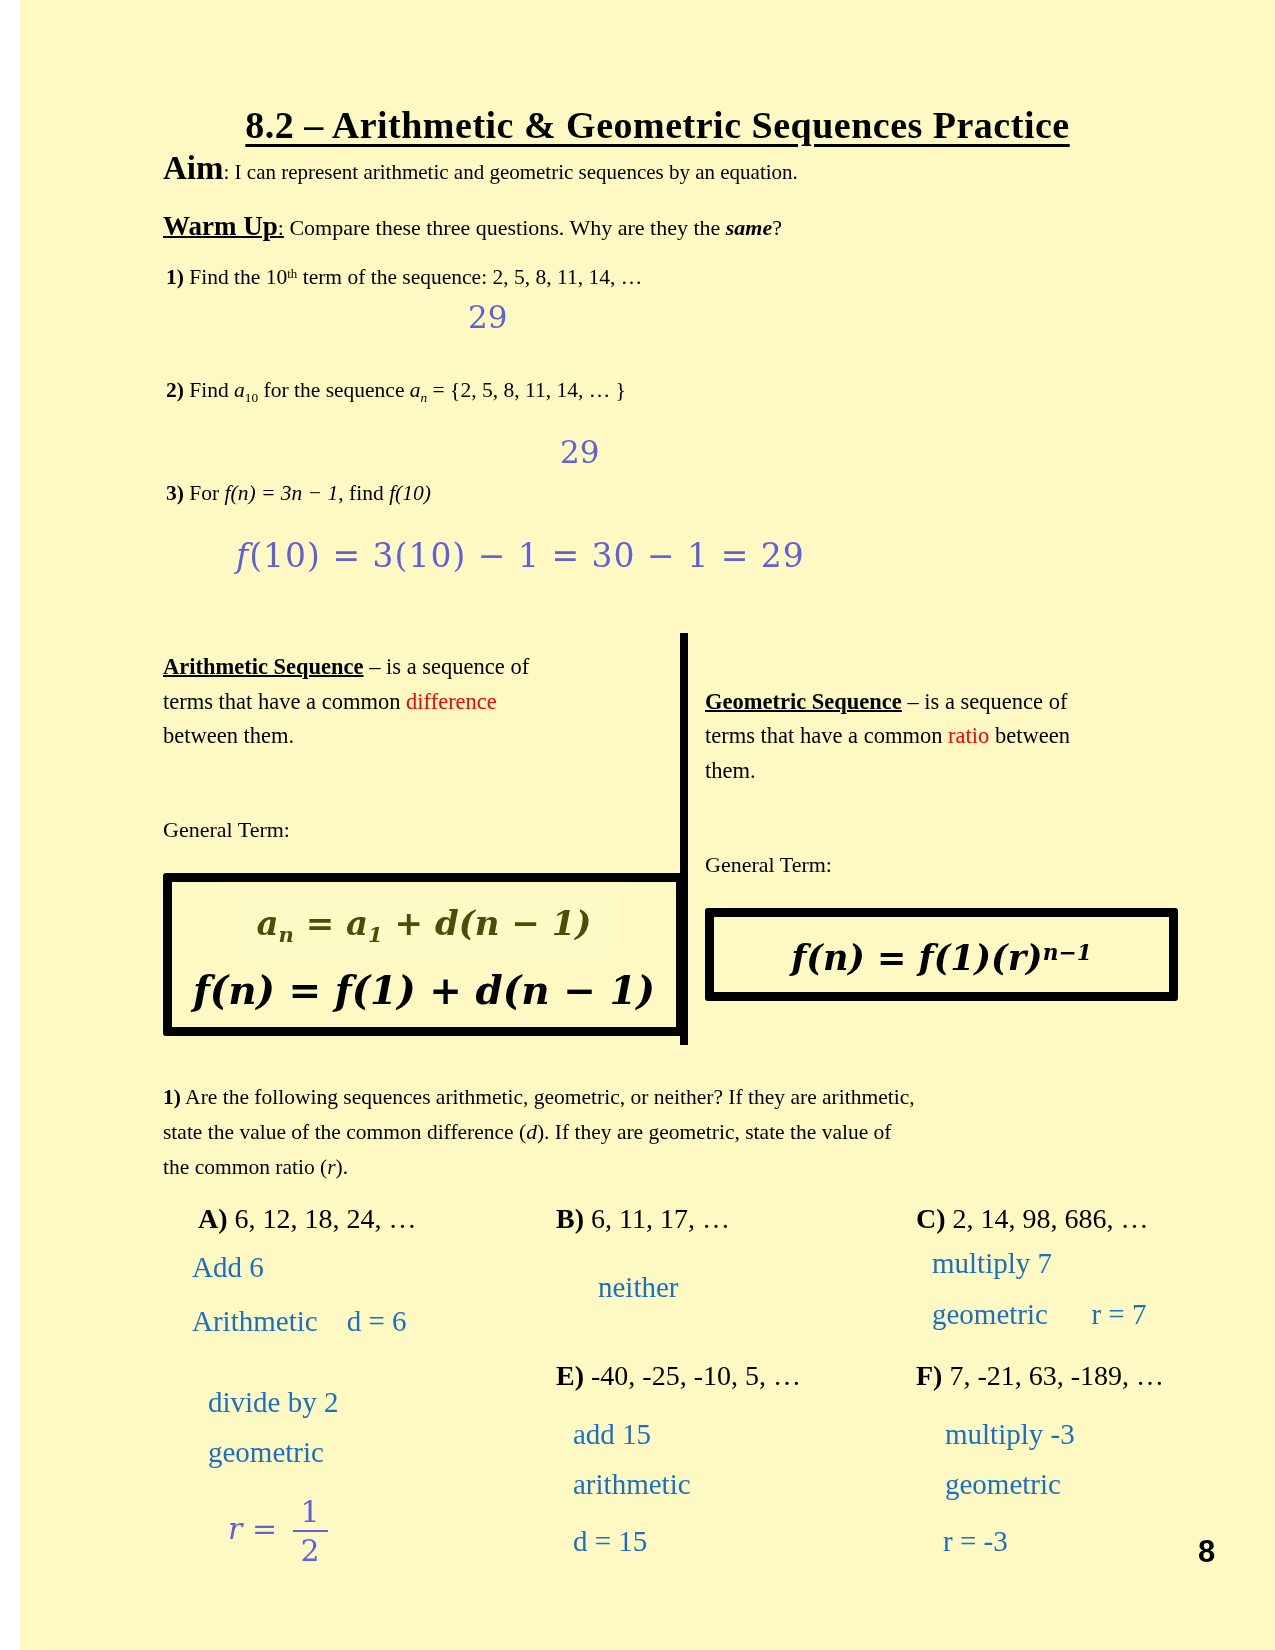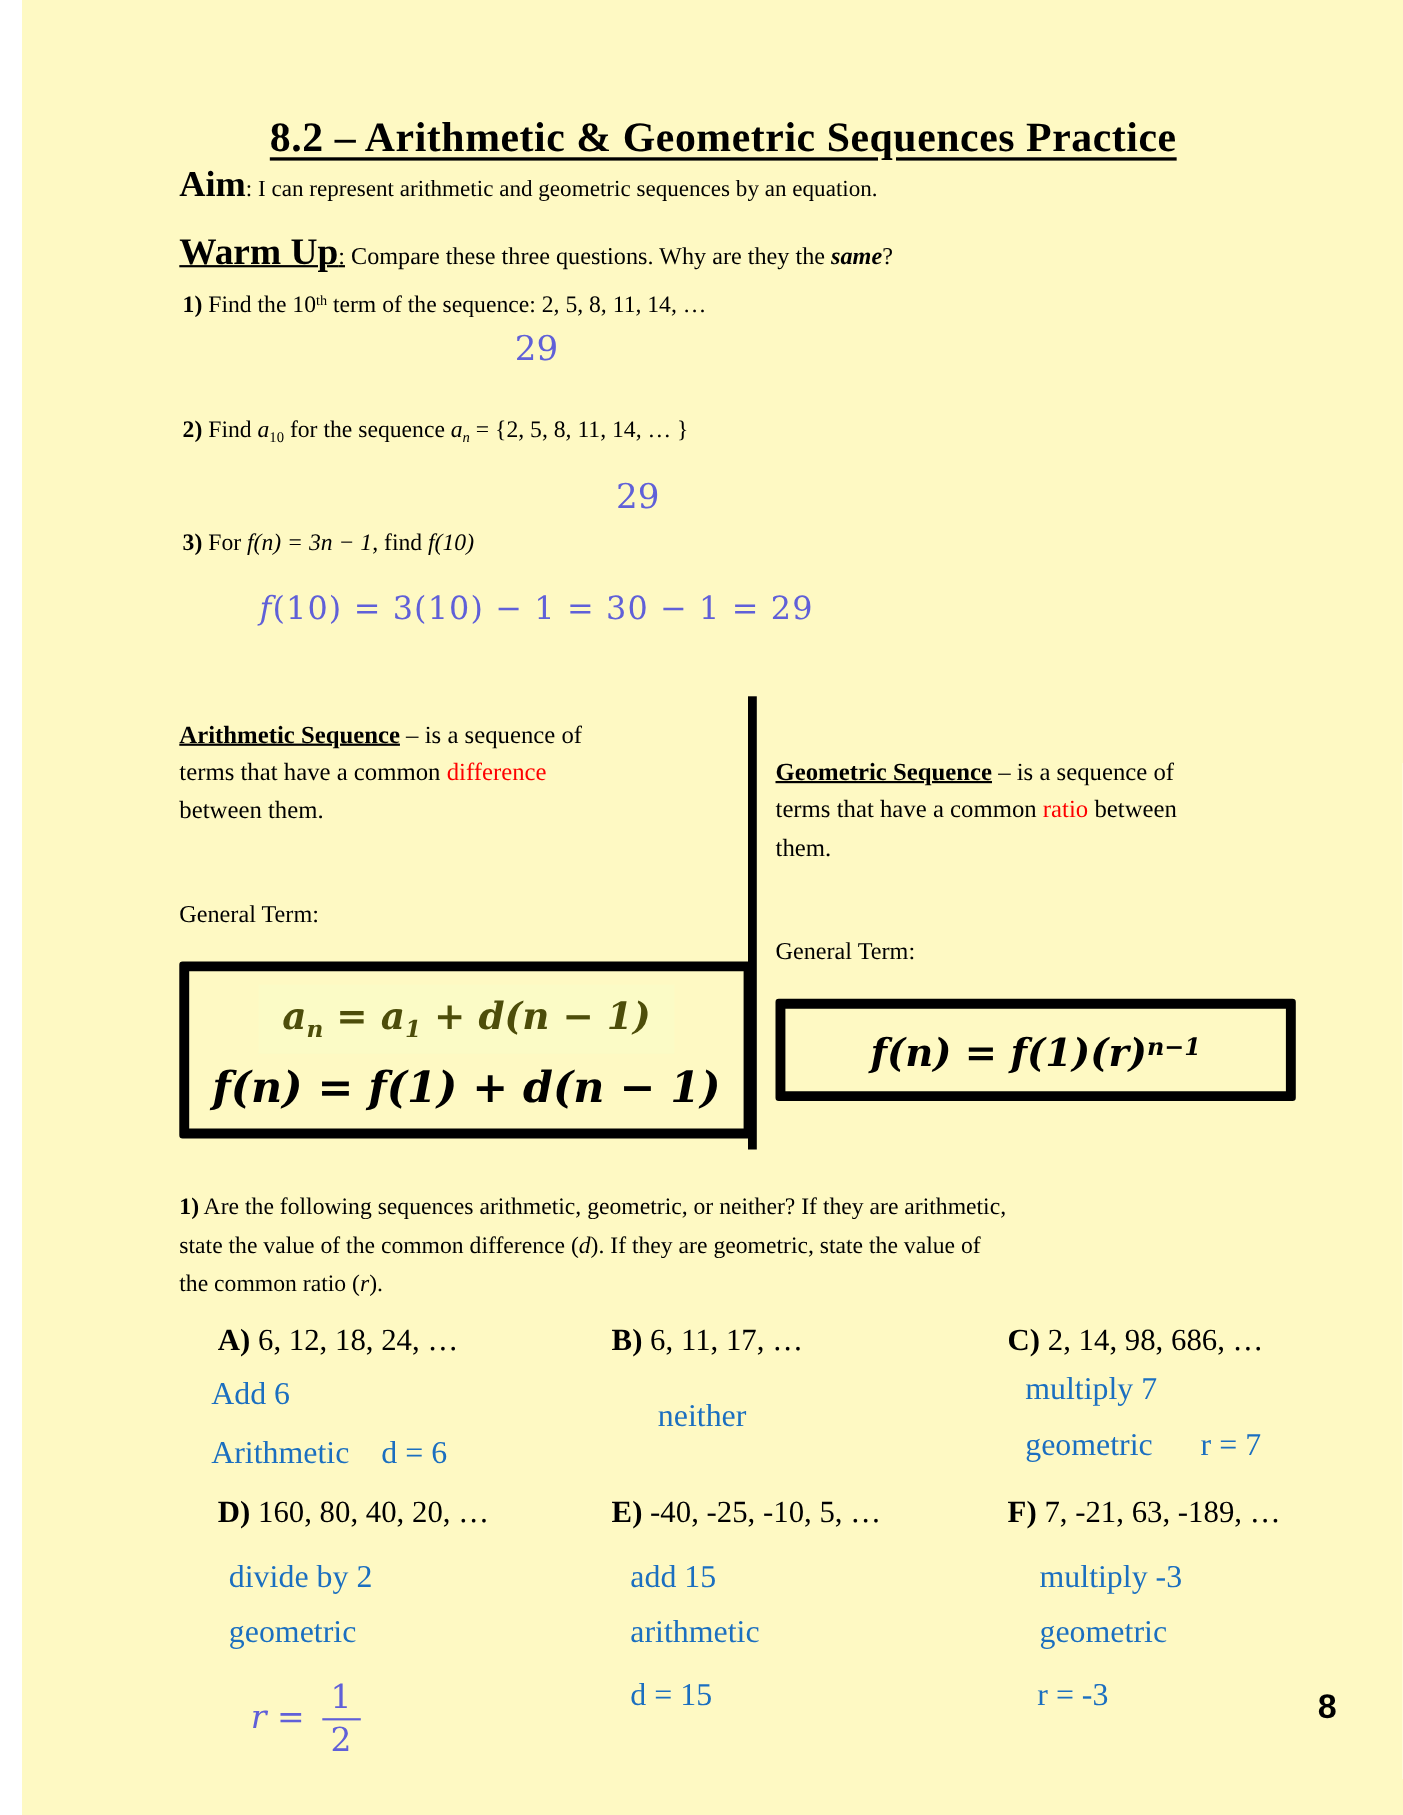--- a/index.html
+++ b/index.html
@@ -25,42 +25,42 @@
     text-decoration-thickness: 3px;
     text-underline-offset: 6px;
     letter-spacing: 0.5px;
   }
 
   
   .aim-line { top: 150px; left: 143px; font-size: 21px; }
   .aim-label { font-size: 33px; font-weight: bold; }
   .warmup-line { top: 211px; left: 143px; font-size: 22px; }
   .warmup-label-wrap { text-decoration: underline; text-decoration-thickness: 2px; }
-  .warmup-label { font-size: 34px; font-weight: bold; }
+  .warmup-label { font-size: 27px; font-weight: bold; }
   .em-bi { font-weight: bold; font-style: italic; }
 
   
   .q { font-size: 21.5px; }
   .q-num { font-weight: bold; }
   .q1 { top: 265px; left: 146px; }
   .q2 { top: 378px; left: 146px; }
   .q3 { top: 481px; left: 146px; }
   .mi { font-style: italic; }
   .msub { font-size: 0.62em; vertical-align: -0.35em; }
   .msup { font-size: 0.62em; vertical-align: 0.45em; }
   .sup-th { font-size: 0.6em; vertical-align: 0.5em; }
 
   
   .math-ans {
     color: var(--math-blue, #6060d8);
     font-family: "DejaVu Serif", serif;
   }
   .ans1 { top: 299px; left: 448px; font-size: 31px; }
   .ans2 { top: 434px; left: 540px; font-size: 31px; }
-  .ans3 { top: 536px; left: 216px; font-size: 29px; letter-spacing: 1px; }
+  .ans3 { top: 536px; left: 216px; font-size: 33px; letter-spacing: 1px; }
 
   
   .defs { top: 633px; left: 143px; width: 1012px; display: flex; align-items: center; }
   .def-col-left  { width: 484px; }
   .def-col-right { width: 473px; }
   .vdivider { width: 8px; height: 412px; background: #000; margin-left: 33px; margin-right: 17px; flex: none; }
   .def-text { margin-top: 8px; font-size: 22.5px; line-height: 1.53; }
   .def-term { font-weight: bold; text-decoration: underline; text-decoration-thickness: 2px; }
   .def-keyword { color: var(--keyword-red, #fe0000); }
   .general-label { margin-top: 64px; font-size: 22px; }
@@ -235,21 +235,20 @@
     </div>
     <div class="cell cell-3">
       <div class="seq-line"><span class="seq-label">C)</span><span> 2, 14, 98, 686, …</span></div>
       <div class="ans c-ans1">multiply 7</div>
       <div class="ans c-ans2">geometric      r = 7</div>
     </div>
   </div>
 
   <div class="abs grid-row row2">
     <div class="cell cell-1">
-      <div class="seq-line"><span class="seq-label">D)</span><span> 160, 80, 40, 20, …</span></div>
       <div class="ans d-ans1">divide by 2</div>
       <div class="ans d-ans2">geometric</div>
       <div class="frac-ans">
         <span class="mi">r</span><span> = </span><span class="frac">
             <span class="frac-num">1</span>
             <span class="frac-den">2</span>
           </span>
       </div>
     </div>
     <div class="cell cell-2">

